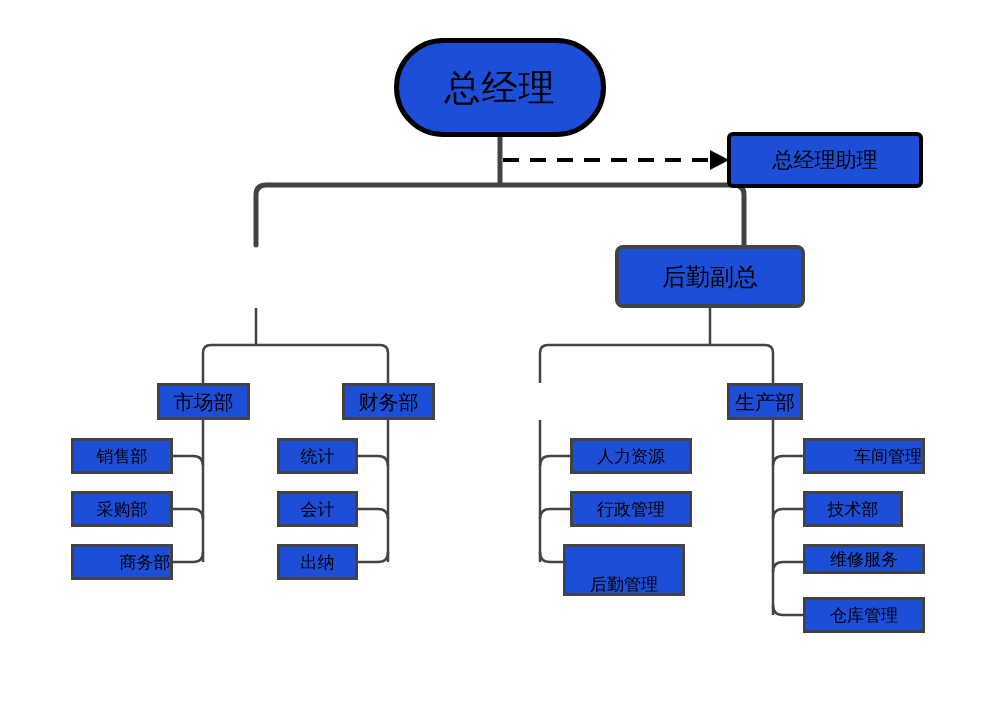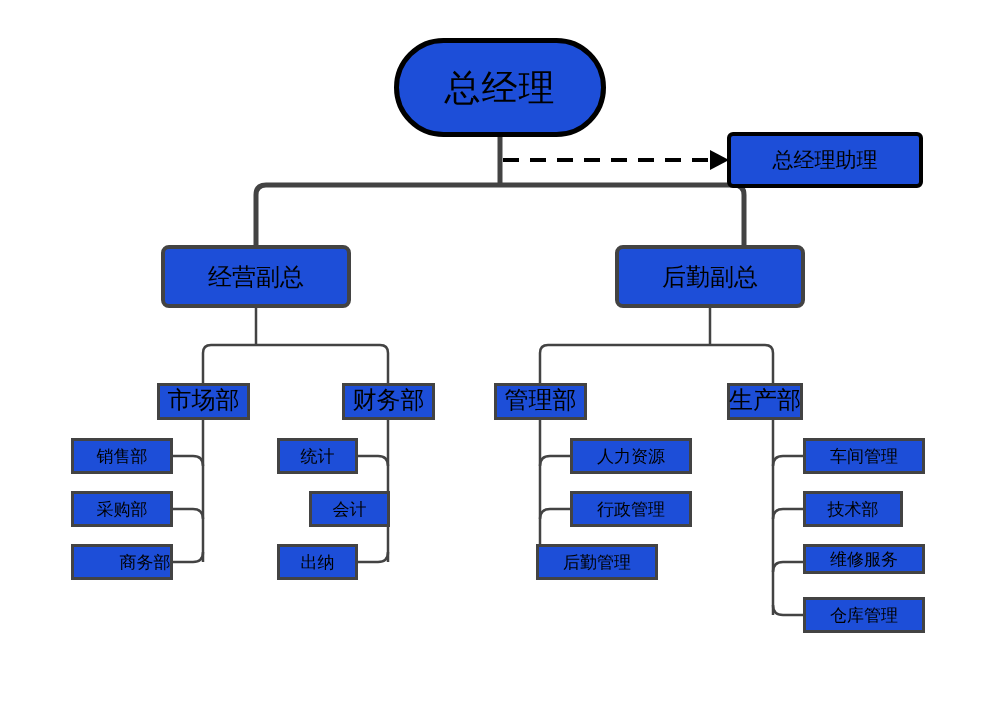--- a/index.html
+++ b/index.html
@@ -52,22 +52,21 @@
     font-size: 21px;
   }
   .node-vp {
     border: 4px solid #434343;
     border-radius: 8px;
     font-size: 24px;
   }
   .node-dept {
     border: 3px solid #434343;
     border-radius: 0;
-    font-size: 24px;
-    font-family: Liberation Mono, monospace;
+    font-size: 20px;
   }
   .node-leaf {
     border: 3px solid #434343;
     border-radius: 0;
     font-size: 17px;
   }
 </style>
 </head>
 <body>
 
@@ -111,75 +110,69 @@
   </svg>
 
   <div class="node node-ceo" style="left:394px; top:38px; width:212px; height:99px;">
     <span>总经理</span>
   </div>
 
   <div class="node node-assistant" style="left:727px; top:132px; width:196px; height:56px;">
     <span>总经理助理</span>
   </div>
 
-  <div class="node node-vp" style="left:161px; top:245px; width:190px; height:63px;">
-    <span>经营副总</span>
-  </div>
 
   <div class="node node-vp" style="left:615px; top:245px; width:190px; height:63px;">
     <span>后勤副总</span>
   </div>
 
   <div class="node node-dept" style="left:157px; top:383px; width:93px; height:37px;">
     <span>市场部</span>
   </div>
 
   <div class="node node-dept" style="left:342px; top:383px; width:93px; height:37px;align-items:center;">
     <span>财务部</span>
   </div>
 
-  <div class="node node-dept" style="left:494px; top:383px; width:93px; height:37px;">
-    <span>管理部</span>
-  </div>
 
   <div class="node node-dept" style="left:727px; top:383px; width:76px; height:37px;">
     <span>生产部</span>
   </div>
 
   <div class="node node-leaf" style="left:71px; top:438px; width:102px; height:36px;">
     <span>销售部</span>
   </div>
   <div class="node node-leaf" style="left:71px; top:491px; width:102px; height:36px;">
     <span>采购部</span>
   </div>
   <div class="node node-leaf" style="left:71px; top:544px; width:102px; height:36px;padding-left:46px;">
     <span>商务部</span>
   </div>
 
   <div class="node node-leaf" style="left:277px; top:438px; width:81px; height:36px;">
     <span>统计</span>
   </div>
-  <div class="node node-leaf" style="left:277px; top:491px; width:81px; height:36px;margin-left:32px;">
+  <div class="node node-leaf" style="left:277px; top:491px; width:81px; height:36px;">
     <span>会计</span>
   </div>
   <div class="node node-leaf" style="left:277px; top:544px; width:81px; height:36px;">
     <span>出纳</span>
   </div>
 
   <div class="node node-leaf" style="left:570px; top:438px; width:122px; height:36px;text-align:center;">
     <span>人力资源</span>
   </div>
   <div class="node node-leaf" style="left:570px; top:491px; width:122px; height:36px;">
     <span>行政管理</span>
   </div>
-  <div class="node node-leaf" style="left:536px; top:544px; width:122px; height:36px;">
+  <div class="node node-leaf" style="left:563px; top:544px; width:122px; height:52px;align-items:flex-end;">
     <span>后勤管理</span>
   </div>
 
-  <div class="node node-leaf" style="left:803px; top:438px; width:122px; height:36px;">
+  <div class="node node-leaf" style="left:803px; top:438px; width:122px; height:36px;justify-content:flex-end;">
     <span>车间管理</span>
   </div>
   <div class="node node-leaf" style="left:803px; top:491px; width:100px; height:36px;">
     <span>技术部</span>
   </div>
   <div class="node node-leaf" style="left:803px; top:544px; width:122px; height:30px;">
     <span>维修服务</span>
   </div>
   <div class="node node-leaf" style="left:803px; top:597px; width:122px; height:36px;">
     <span>仓库管理</span>

